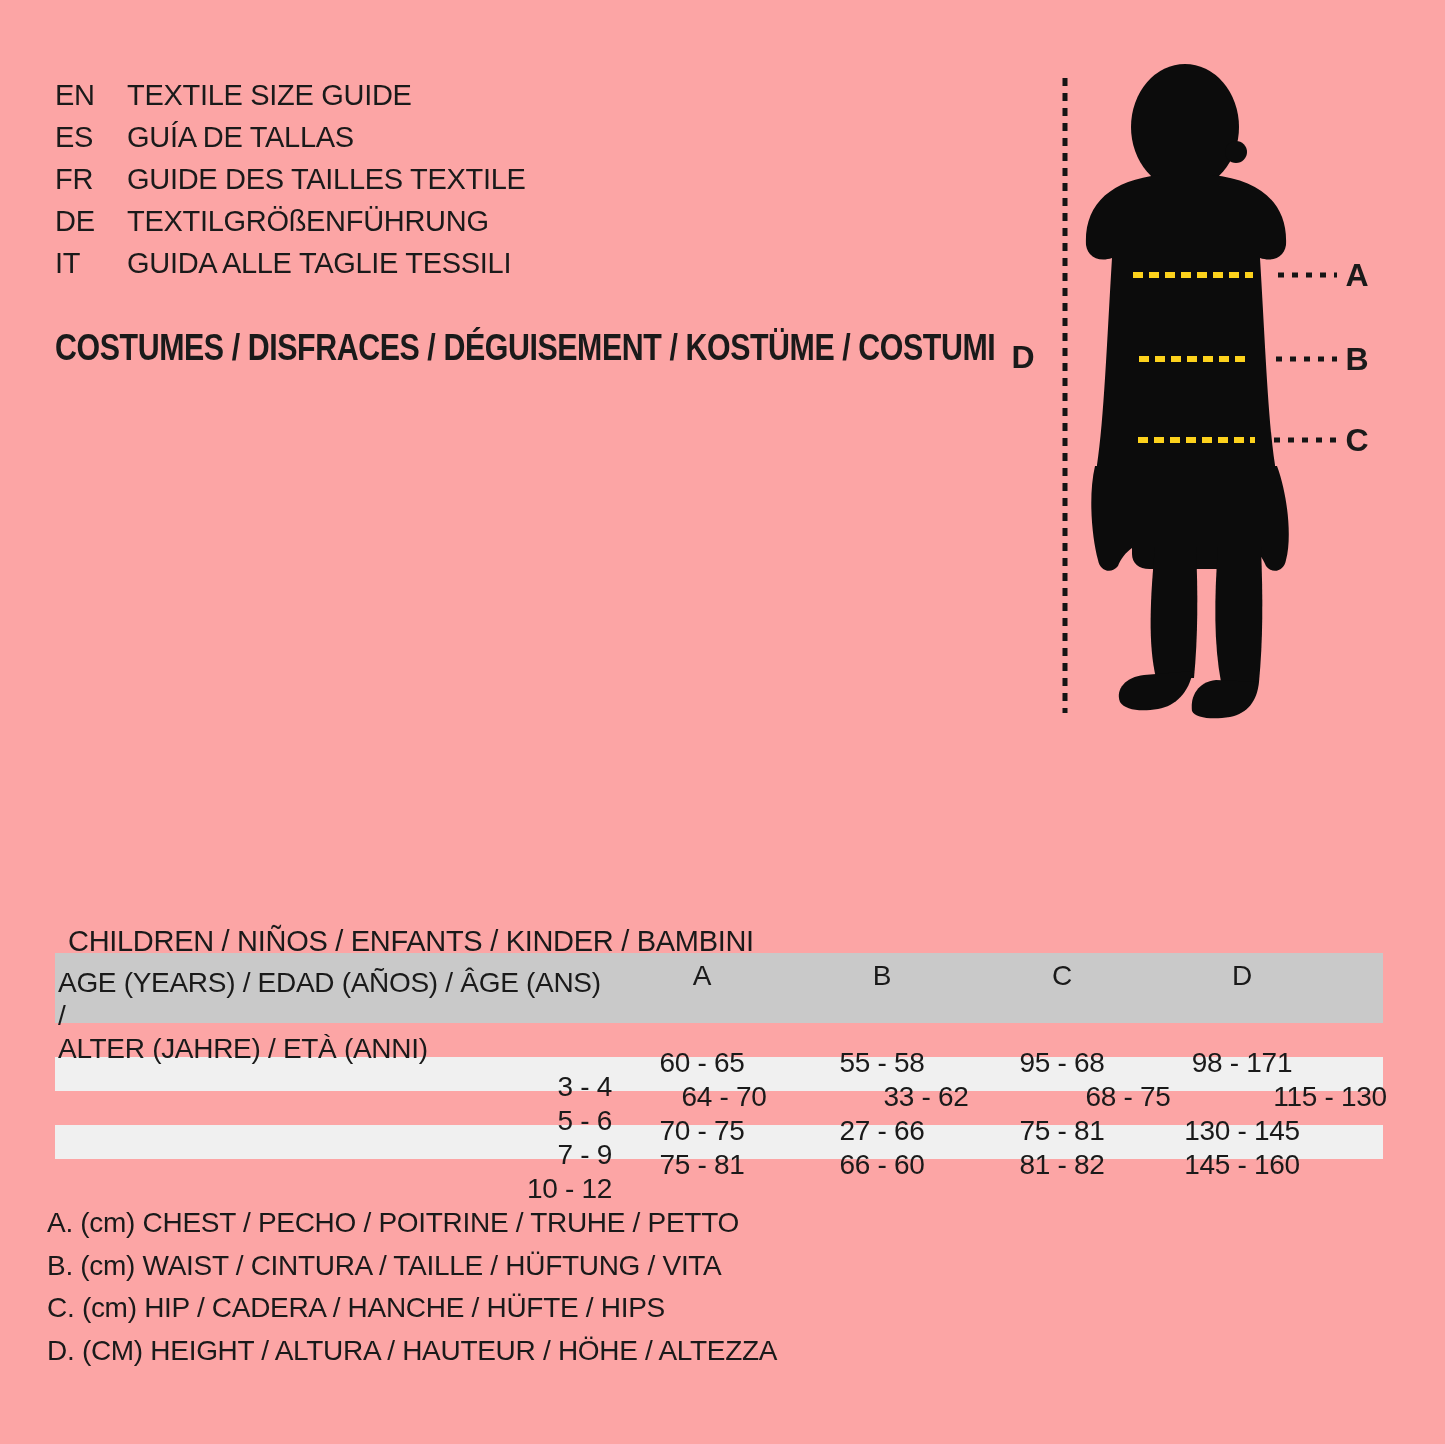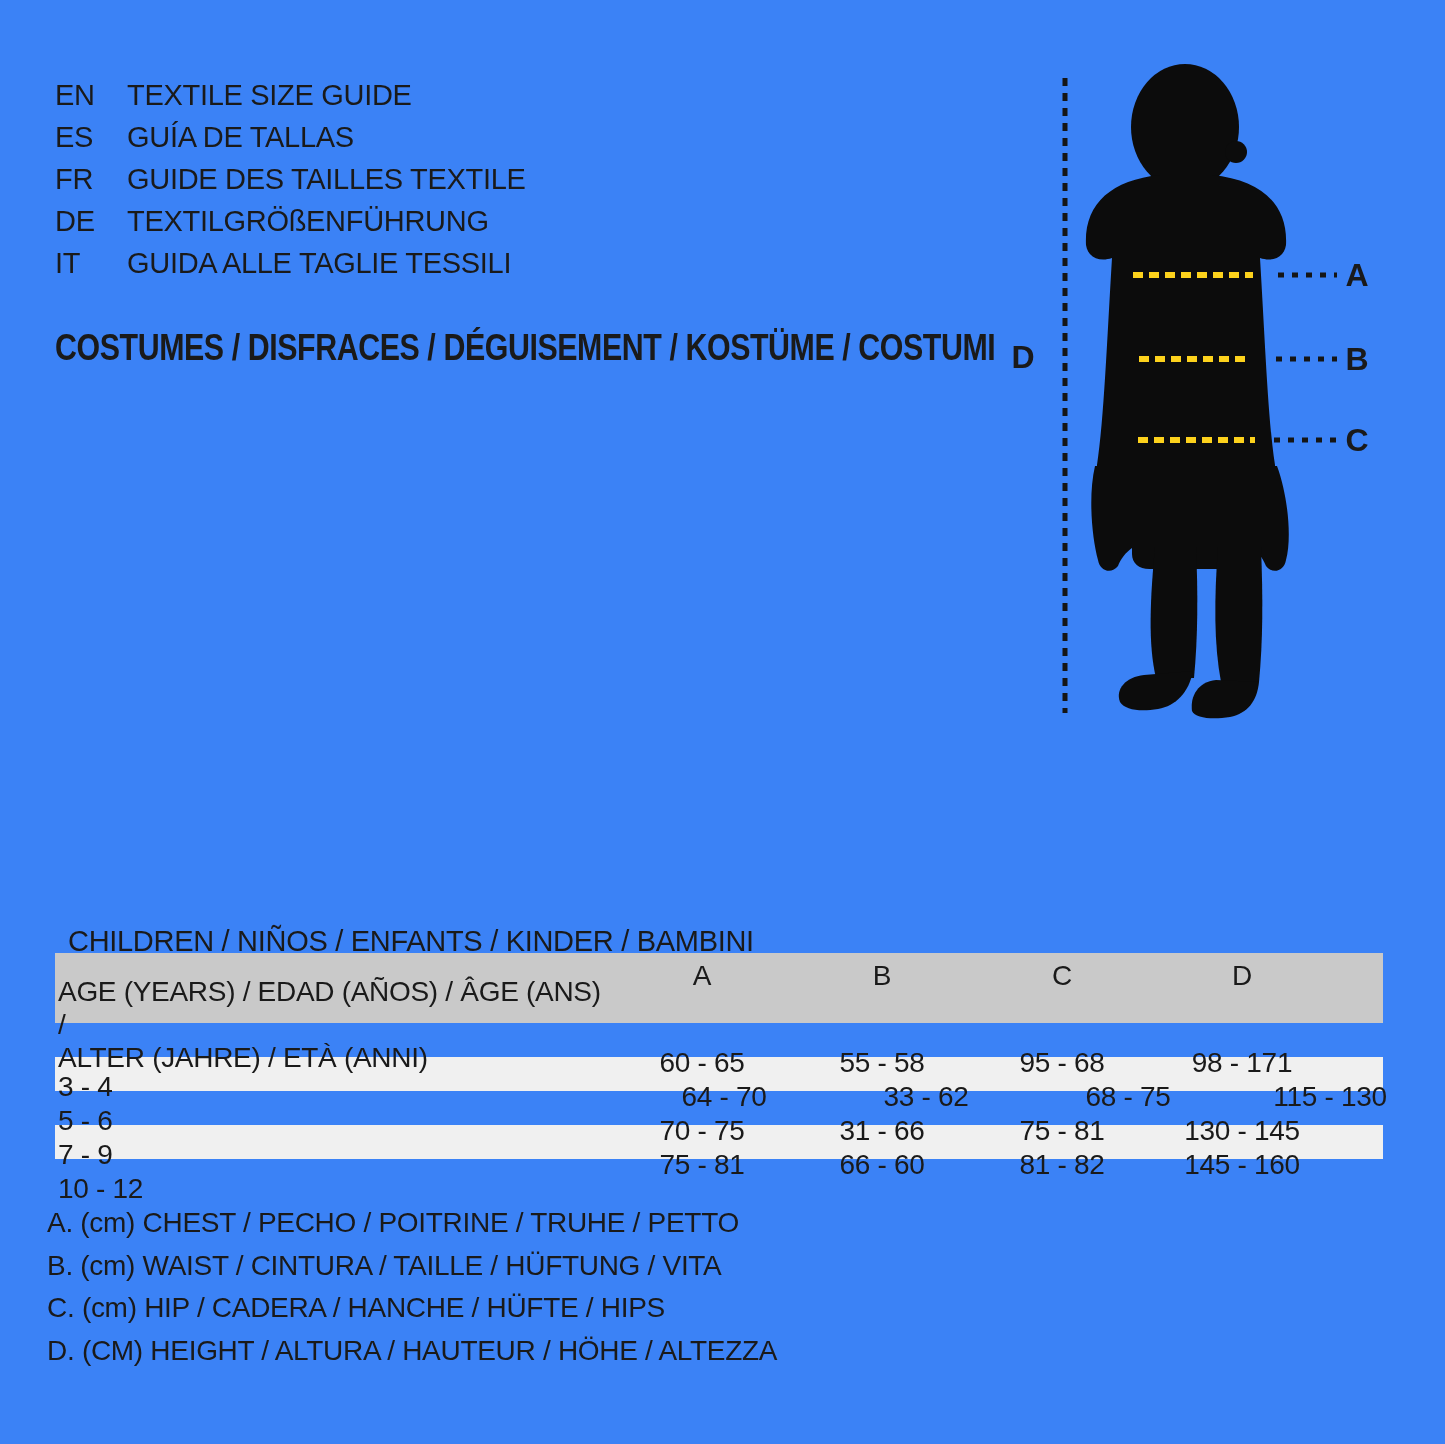--- a/index.html
+++ b/index.html
@@ -1,17 +1,17 @@
 <!DOCTYPE html>
 <html><head>
 <meta charset="utf-8">
 <style>
   html,body{margin:0;padding:0;background:#ffffff;}
   .page{
-    position:relative;width:1445px;height:1444px;background:#3b82f6;overflow:hidden;
+    position:relative;width:1445px;height:1444px;background:#fca5a5;overflow:hidden;
     font-family:"Liberation Sans","DejaVu Sans",sans-serif;color:#1a1a1a;
   }
   
   .lang-list{position:absolute;left:55px;top:74px;}
   .lang-row{display:flex;height:42px;align-items:center;font-size:29px;letter-spacing:-0.3px;}
   .lang-code{width:72px;flex:0 0 72px;}
   .lang-label{white-space:nowrap;}
   
   .category{
     position:absolute;left:55px;top:327px;margin:0;font-size:37px;font-weight:bold;
@@ -25,23 +25,23 @@
   }
   
   .section-title{
     position:absolute;left:55px;top:912px;margin:13px;font-size:29px;font-weight:normal;
     white-space:nowrap;letter-spacing:-0.3px;
   }
   .size-table{position:absolute;left:55px;top:953px;width:1328px;font-size:28px;letter-spacing:-0.3px;}
   .t-row{display:grid;grid-template-columns:557px 180px 180px 180px 180px 51px;align-items:center;}
   .t-head{height:70px;align-items:start;}
   .t-head .col-letter{padding-top:7px;line-height:32px;}
-  .age-head{padding-left:3px;line-height:33px;padding-top:22px;}
+  .age-head{padding-left:3px;line-height:33px;padding-top:13px;}
   .t-row .cell{text-align:center;white-space:nowrap;}
-  .t-row .age-cell{text-align:left;padding-left:3px;white-space:nowrap;margin-top:48px;}
+  .t-row .age-cell{text-align:right;padding-left:3px;white-space:nowrap;margin-top:48px;}
   .data-row{height:34px;}
   
   .legend{position:absolute;left:47px;top:1202px;}
   .legend-item{height:42.5px;display:flex;align-items:center;font-size:28px;letter-spacing:-0.3px;white-space:nowrap;}
 </style>
 </head>
 <body>
 
 <div class="page">
 
@@ -133,21 +133,21 @@
       <div class="age-cell">5 - 6</div>
       <div class="cell">64 - 70</div>
       <div class="cell">33 - 62</div>
       <div class="cell">68 - 75</div>
       <div class="cell">115 - 130</div>
       <div></div>
     </div>
     <div class="t-row data-row">
       <div class="age-cell">7 - 9</div>
       <div class="cell">70 - 75</div>
-      <div class="cell">31 - 66</div>
+      <div class="cell">27 - 66</div>
       <div class="cell">75 - 81</div>
       <div class="cell">130 - 145</div>
       <div></div>
     </div>
     <div class="t-row data-row" style="background-color: rgb(240, 240, 240);">
       <div class="age-cell">10 - 12</div>
       <div class="cell">75 - 81</div>
       <div class="cell">66 - 60</div>
       <div class="cell">81 - 82</div>
       <div class="cell">145 - 160</div>

